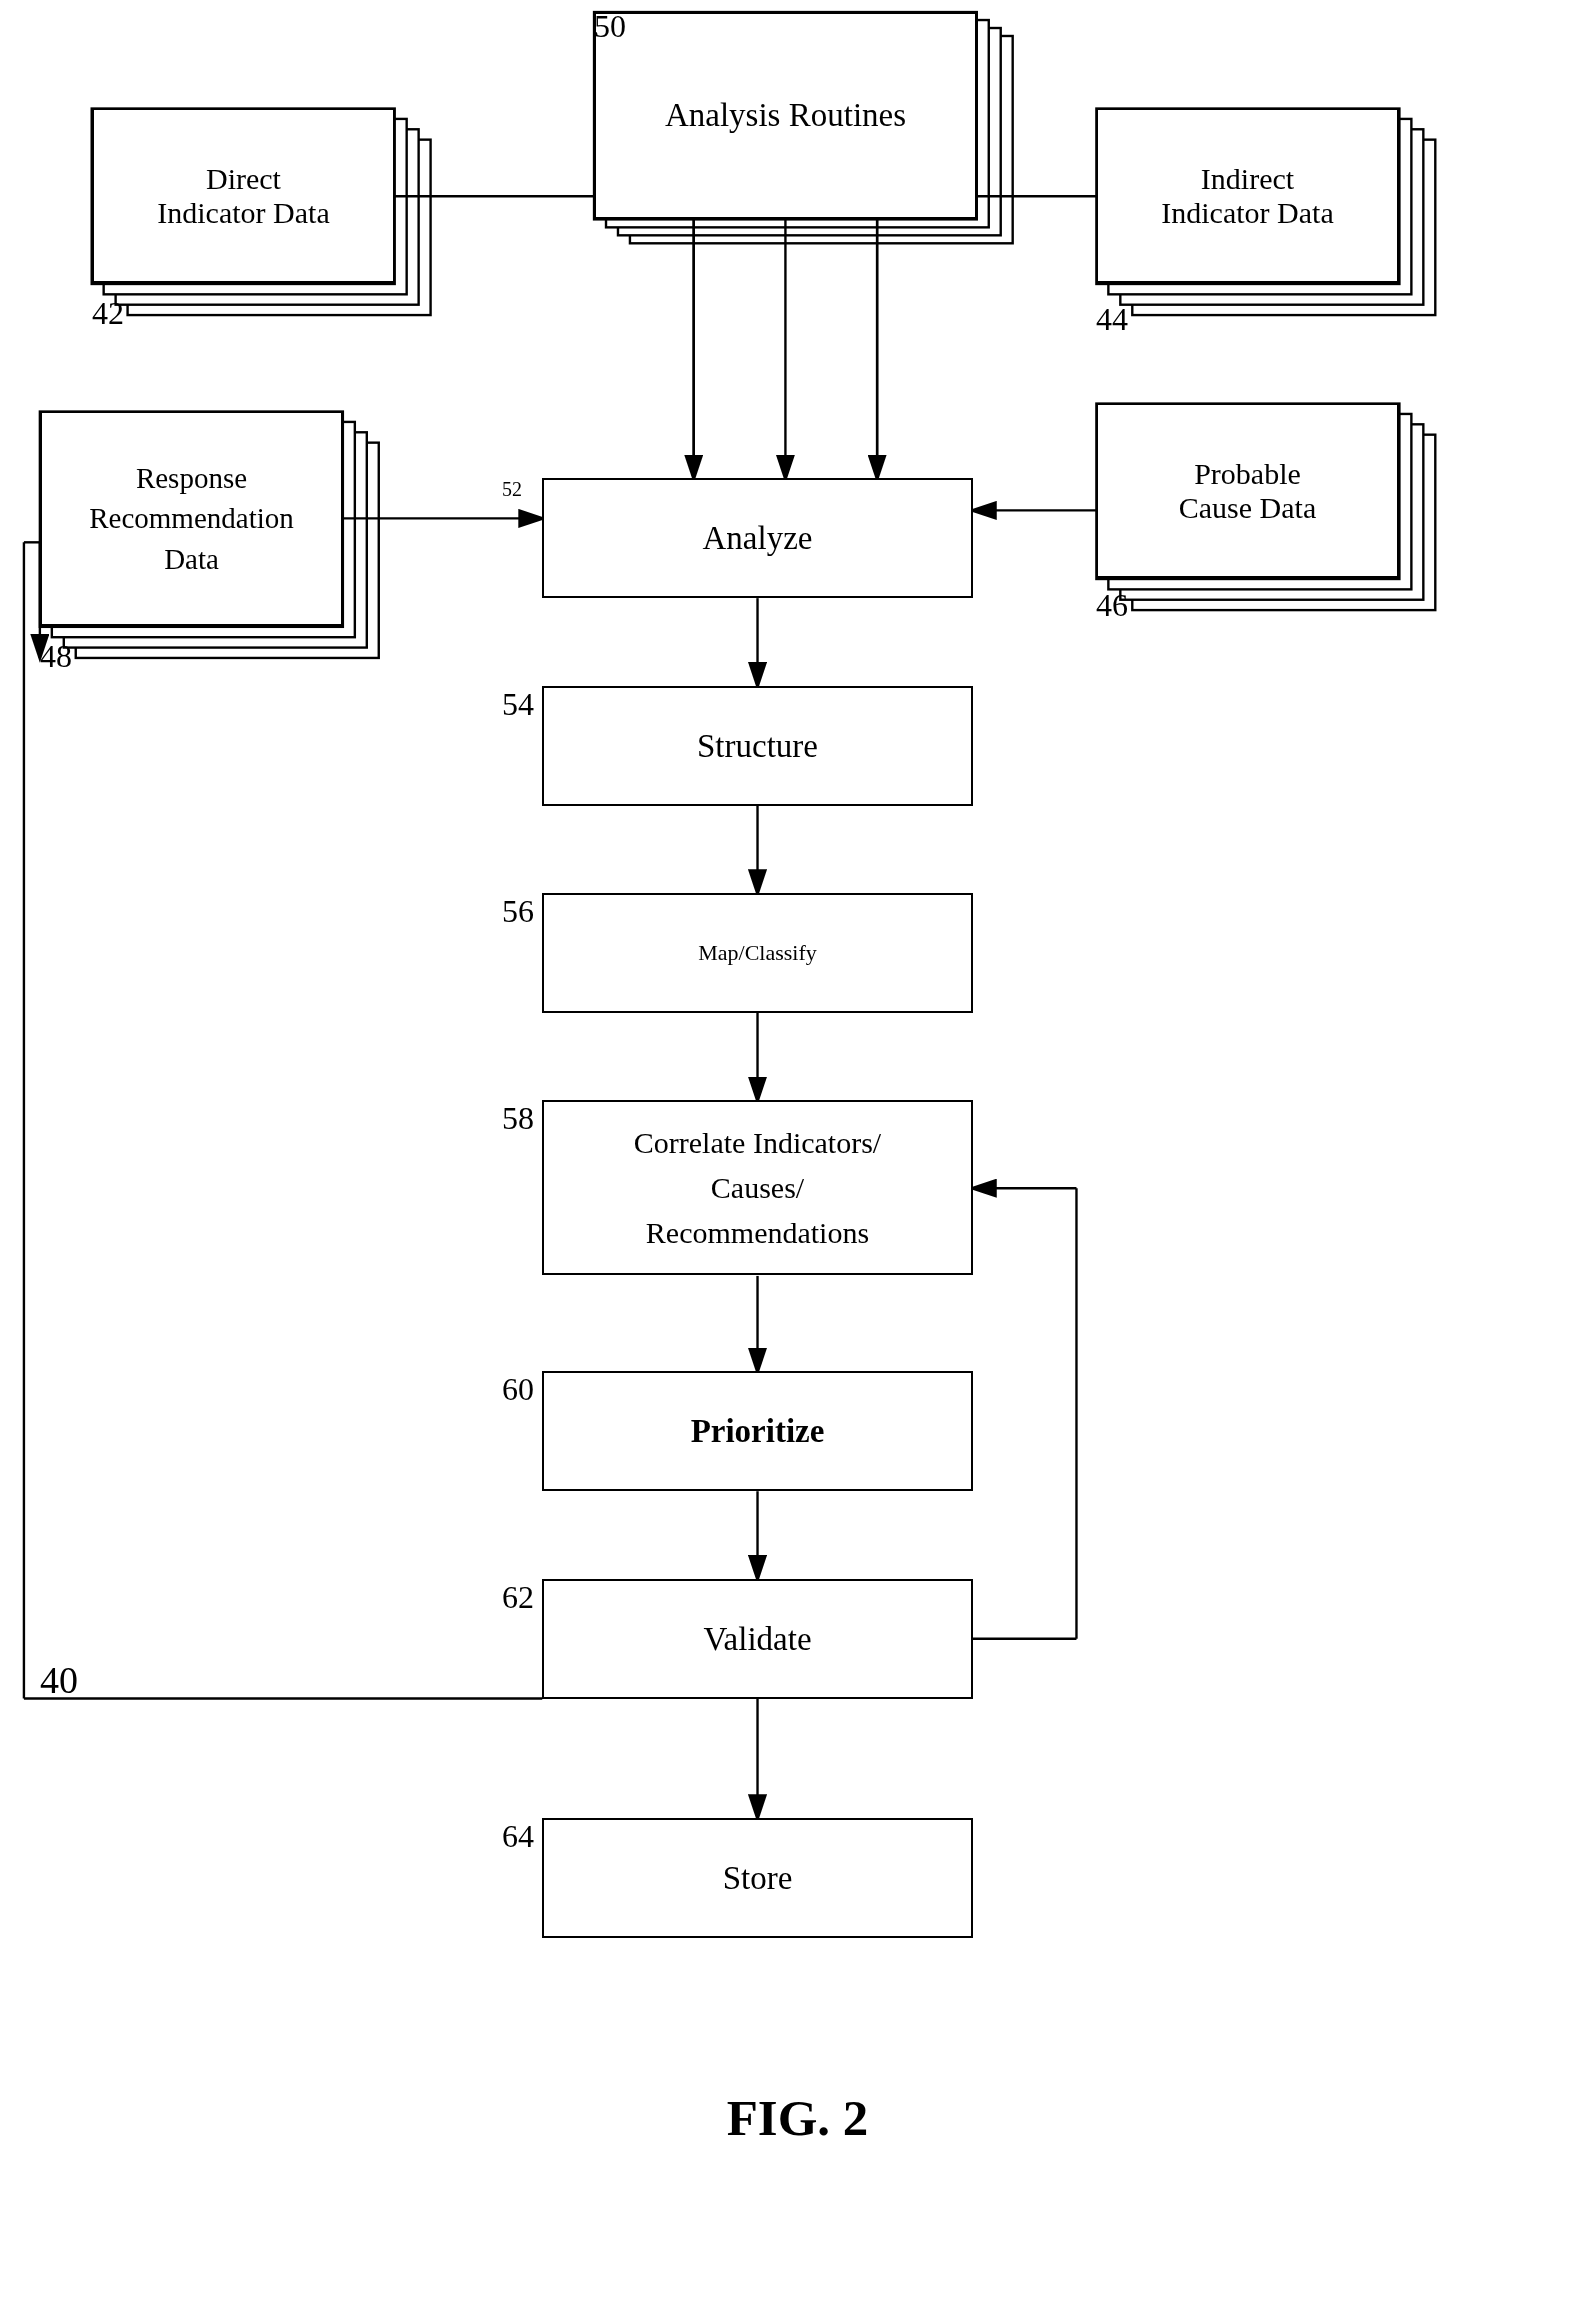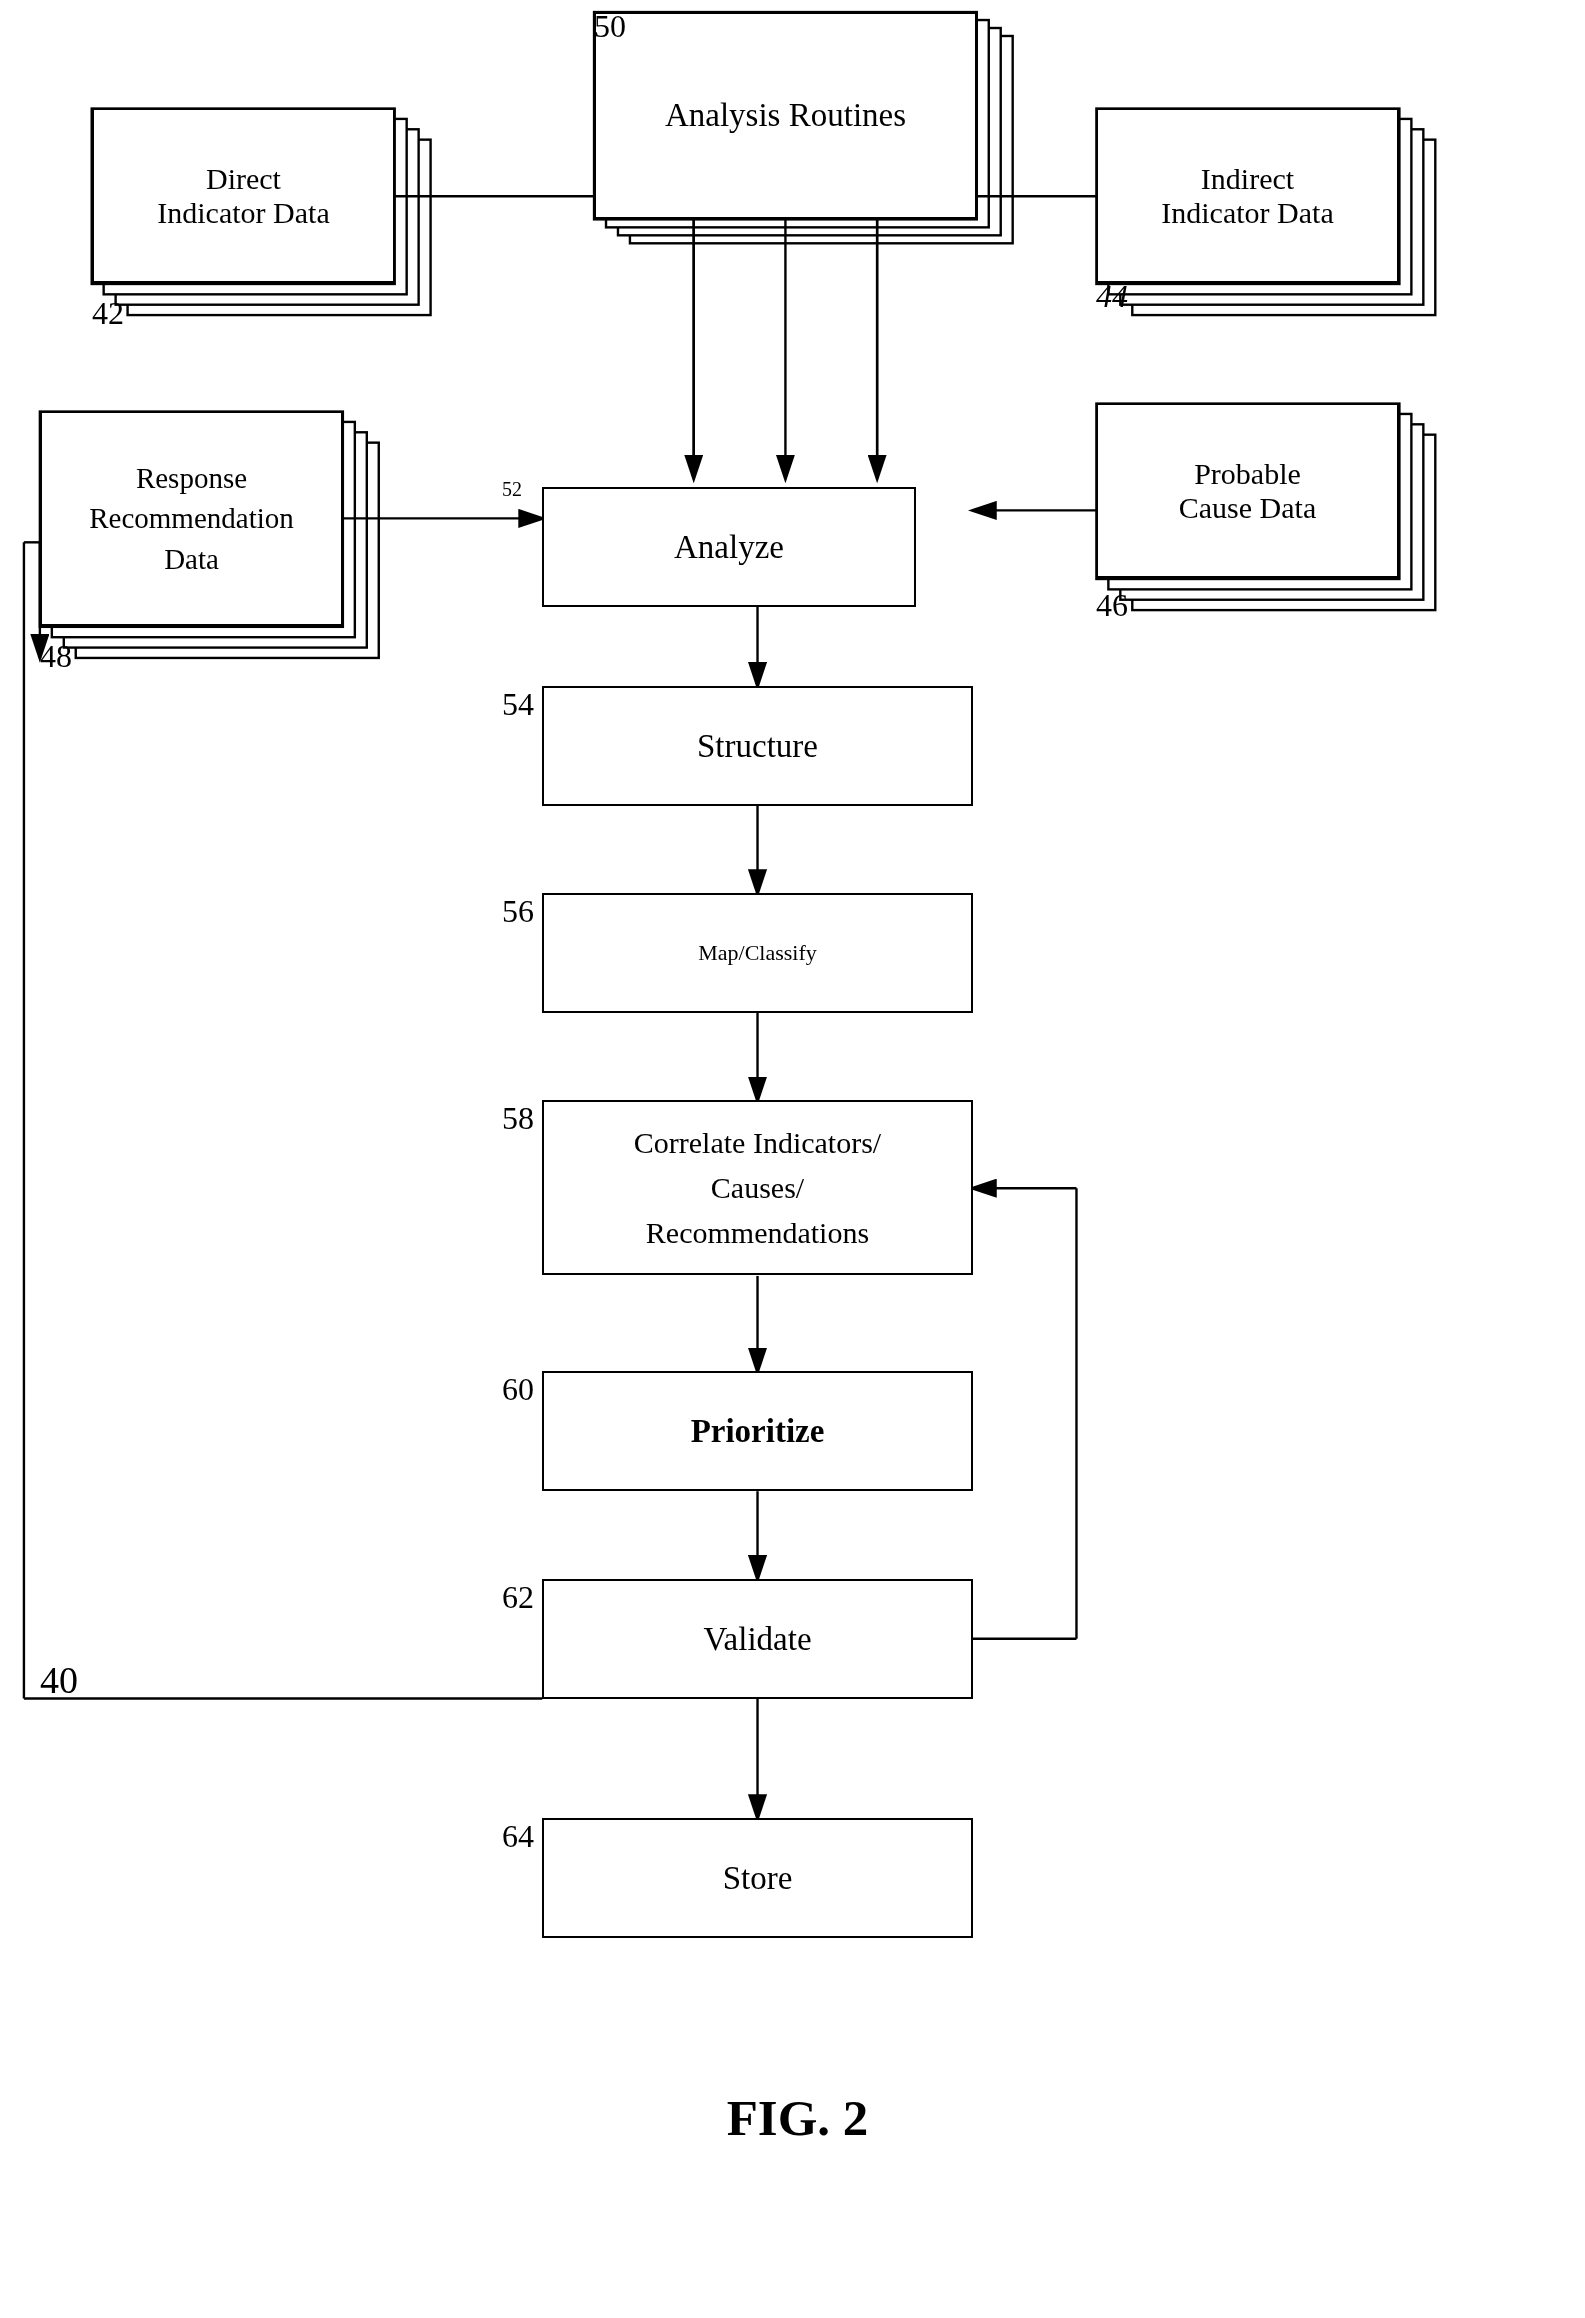--- a/index.html
+++ b/index.html
@@ -136,36 +136,36 @@
   <div class="flow-box" style="left:92px; top:108px; width:303px; height:175px; font-size:30px; z-index:5;">
     <span style="white-space:pre-line;">Direct
 Indicator Data</span>
   </div>
   <div class="label" style="left:92px; top:295px; font-size:32px; z-index:6;">42</div>
 
   <div class="flow-box" style="left:1096px; top:108px; width:303px; height:175px; font-size:30px; z-index:5;">
     <span style="white-space:pre-line;">Indirect
 Indicator Data</span>
   </div>
-  <div class="label" style="left:1096px; top:278px; font-size:32px; z-index:6;font-style:italic;">44</div>
+  <div class="label" style="left:1096px; top:301px; font-size:32px; z-index:6;">44</div>
 
   <div class="flow-box" style="left:40px; top:411px; width:303px; height:215px; font-size:29px; z-index:5; line-height:1.4;">
     <span style="white-space:pre-line;">Response
 Recommendation
 Data</span>
   </div>
   <div class="label" style="left:40px; top:638px; font-size:32px; z-index:6;">48</div>
 
   <div class="flow-box" style="left:1096px; top:403px; width:303px; height:175px; font-size:30px; z-index:5;">
     <span style="white-space:pre-line;">Probable
 Cause Data</span>
   </div>
   <div class="label" style="left:1096px; top:587px; font-size:32px; z-index:6;">46</div>
 
-  <div class="flow-box" style="left:542px; top:478px; width:374px; height:120px; font-size:33px; z-index:5;margin-top:9px;">
+  <div class="flow-box" style="left:542px; top:478px; width:431px; height:120px; font-size:33px; z-index:5;">
     <span>Analyze</span>
   </div>
   <div class="label" style="left:502px; top:478px; font-size:20px; z-index:6;">52</div>
 
   <div class="flow-box" style="left:542px; top:686px; width:431px; height:120px; font-size:33px; z-index:5;">
     <span>Structure</span>
   </div>
   <div class="label" style="left:502px; top:686px; font-size:32px; z-index:6;">54</div>
 
   <div class="flow-box" style="left:542px; top:893px; width:431px; height:120px; font-size:22px; z-index:5;">

